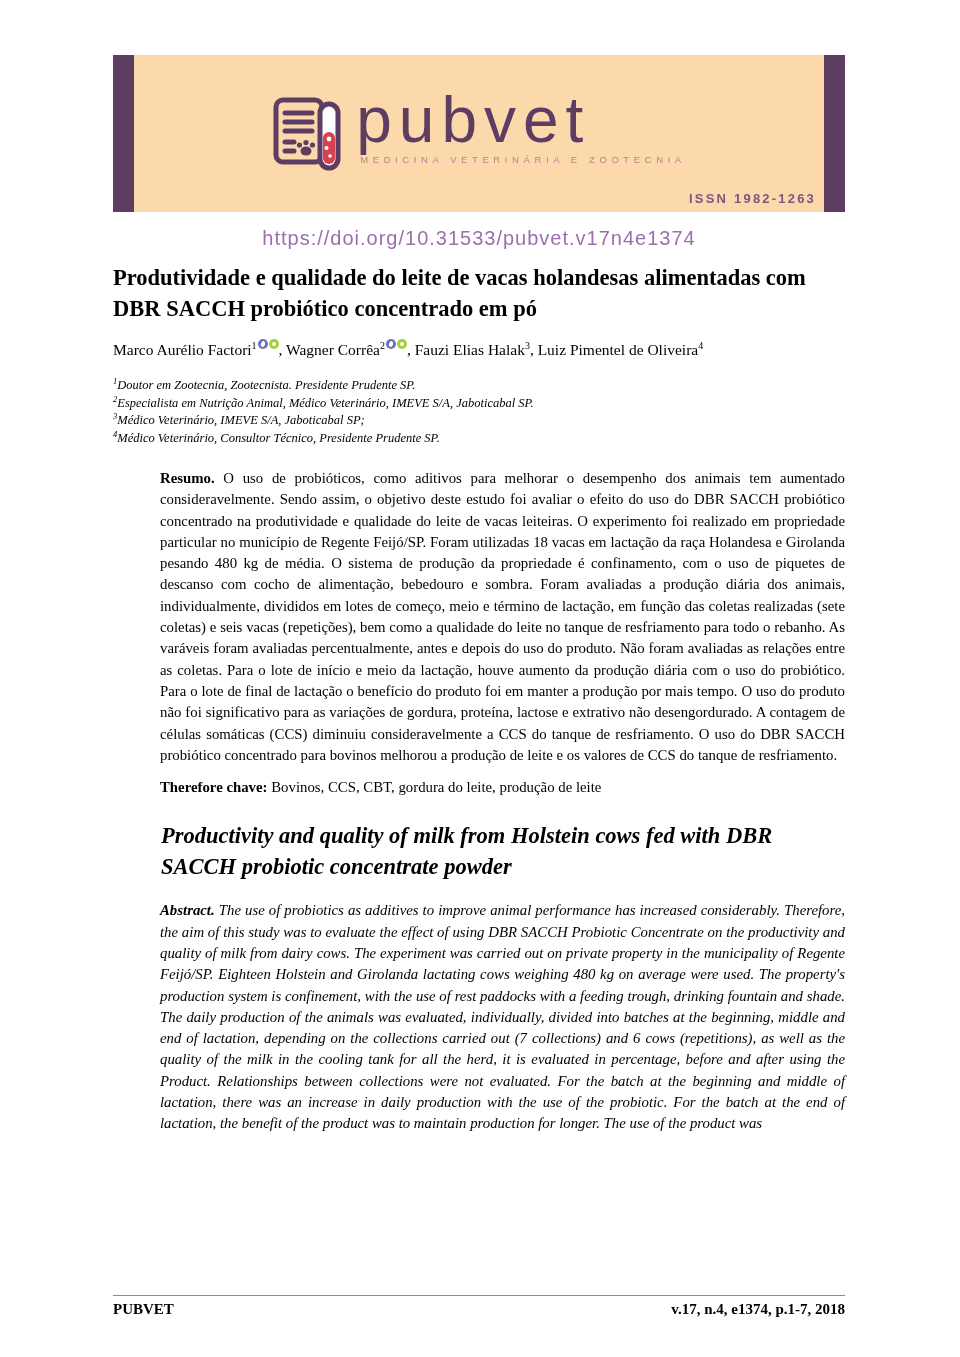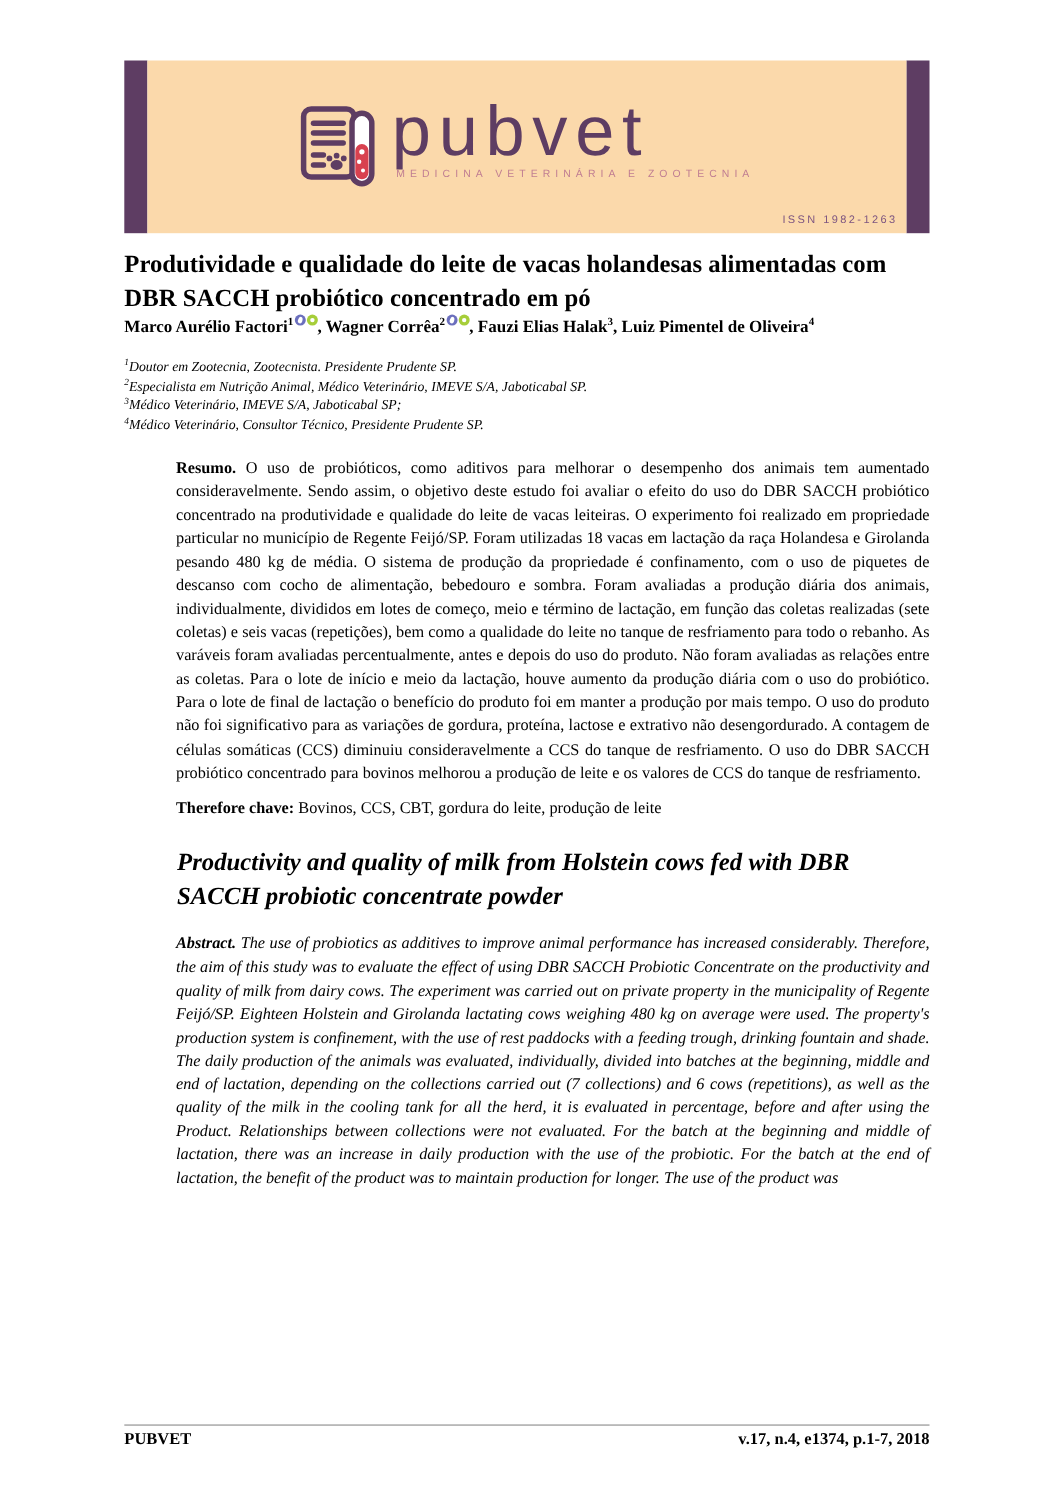--- a/index.html
+++ b/index.html
@@ -27,36 +27,36 @@
   .wordmark{
     font-family:"Liberation Sans", sans-serif;font-size:64px;line-height:64px;
     color:var(--purple);letter-spacing:7px;font-weight:400;
   }
   .tagline{
     font-family:"Liberation Sans", sans-serif;font-size:9.5px;letter-spacing:4.6px;
     color:var(--tagline);margin-top:2px;margin-left:4px;white-space:nowrap;
   }
   .issn{
     position:absolute;right:8px;bottom:6px;
-    font-family:"Liberation Sans", sans-serif;font-size:10px;letter-spacing:2.2px;color:#7d5580;
+    font-family:"Liberation Sans", sans-serif;font-size:13px;letter-spacing:2.2px;color:#7d5580;font-weight:bold;
   }
   .doc-stroke{stroke:var(--purple);fill:none;stroke-width:5;stroke-linecap:round;stroke-linejoin:round;}
   .doc-fill{fill:var(--purple);}
   .tube-fill{fill:var(--red);}
 
   
   .doi-row{text-align:center;margin-top:15px;}
   .doi-link{
     font-family:"Liberation Sans", sans-serif;font-size:20px;color:var(--doi);
     letter-spacing:1px;text-decoration:none;
   }
 
   
   .title-pt{font-size:22.5px;font-weight:bold;line-height:1.36;margin-top:13px;}
-  .authors{font-size:15.5px;font-weight:bold;}
+  .authors{margin-top:15px;font-size:15.5px;font-weight:normal;}
   .authors sup{font-size:10px;}
   .icon-dot{display:inline-block;width:10px;height:10px;border-radius:50%;position:relative;vertical-align:super;margin-left:1px;}
   .icon-lattes{background:#6b6fbd;}
   .icon-lattes::after{content:"";position:absolute;left:3px;top:2px;width:4px;height:6px;background:#fff;
     border-radius:50% 50% 50% 50%/60% 60% 40% 40%;transform:rotate(18deg);}
   .icon-orcid{background:#a6ce39;}
   .icon-orcid::after{content:"";position:absolute;left:3px;top:3px;width:4px;height:4px;background:#fff;border-radius:50%;}
 
   .affiliations{margin-top:17px;font-size:12.5px;font-style:italic;line-height:1.3;}
   .affiliations sup{font-size:8.5px;}
@@ -112,20 +112,23 @@
         <div class="logo-text">
           <span class="wordmark">pubvet</span>
           <span class="tagline">MEDICINA VETERINÁRIA E ZOOTECNIA</span>
         </div>
       </div>
       <span class="issn">ISSN 1982-1263</span>
     </div>
     <div class="bar"></div>
   </div>
 
+  <div class="doi-row">
+    <a class="doi-link" href="#">https://doi.org/10.31533/pubvet.v17n4e1374</a>
+  </div>
 
   <h1 class="title-pt" style="margin:13px 0 0 0;">Produtividade e qualidade do leite de vacas holandesas alimentadas com DBR SACCH probiótico concentrado em pó</h1>
 
   <div class="authors"><span>Marco Aurélio Factori<sup>1</sup><span class="icon-dot icon-lattes"></span><span class="icon-dot icon-orcid"></span></span>, <span>Wagner Corrêa<sup>2</sup><span class="icon-dot icon-lattes"></span><span class="icon-dot icon-orcid"></span></span>, <span>Fauzi Elias Halak<sup>3</sup></span>, <span>Luiz Pimentel de Oliveira<sup>4</sup></span></div>
 
   <div class="affiliations">
       <div><sup>1</sup>Doutor em Zootecnia, Zootecnista. Presidente Prudente SP.</div>
       <div><sup>2</sup>Especialista em Nutrição Animal, Médico Veterinário, IMEVE S/A, Jaboticabal SP.</div>
       <div><sup>3</sup>Médico Veterinário, IMEVE S/A, Jaboticabal SP;</div>
       <div><sup>4</sup>Médico Veterinário, Consultor Técnico, Presidente Prudente SP.</div>

